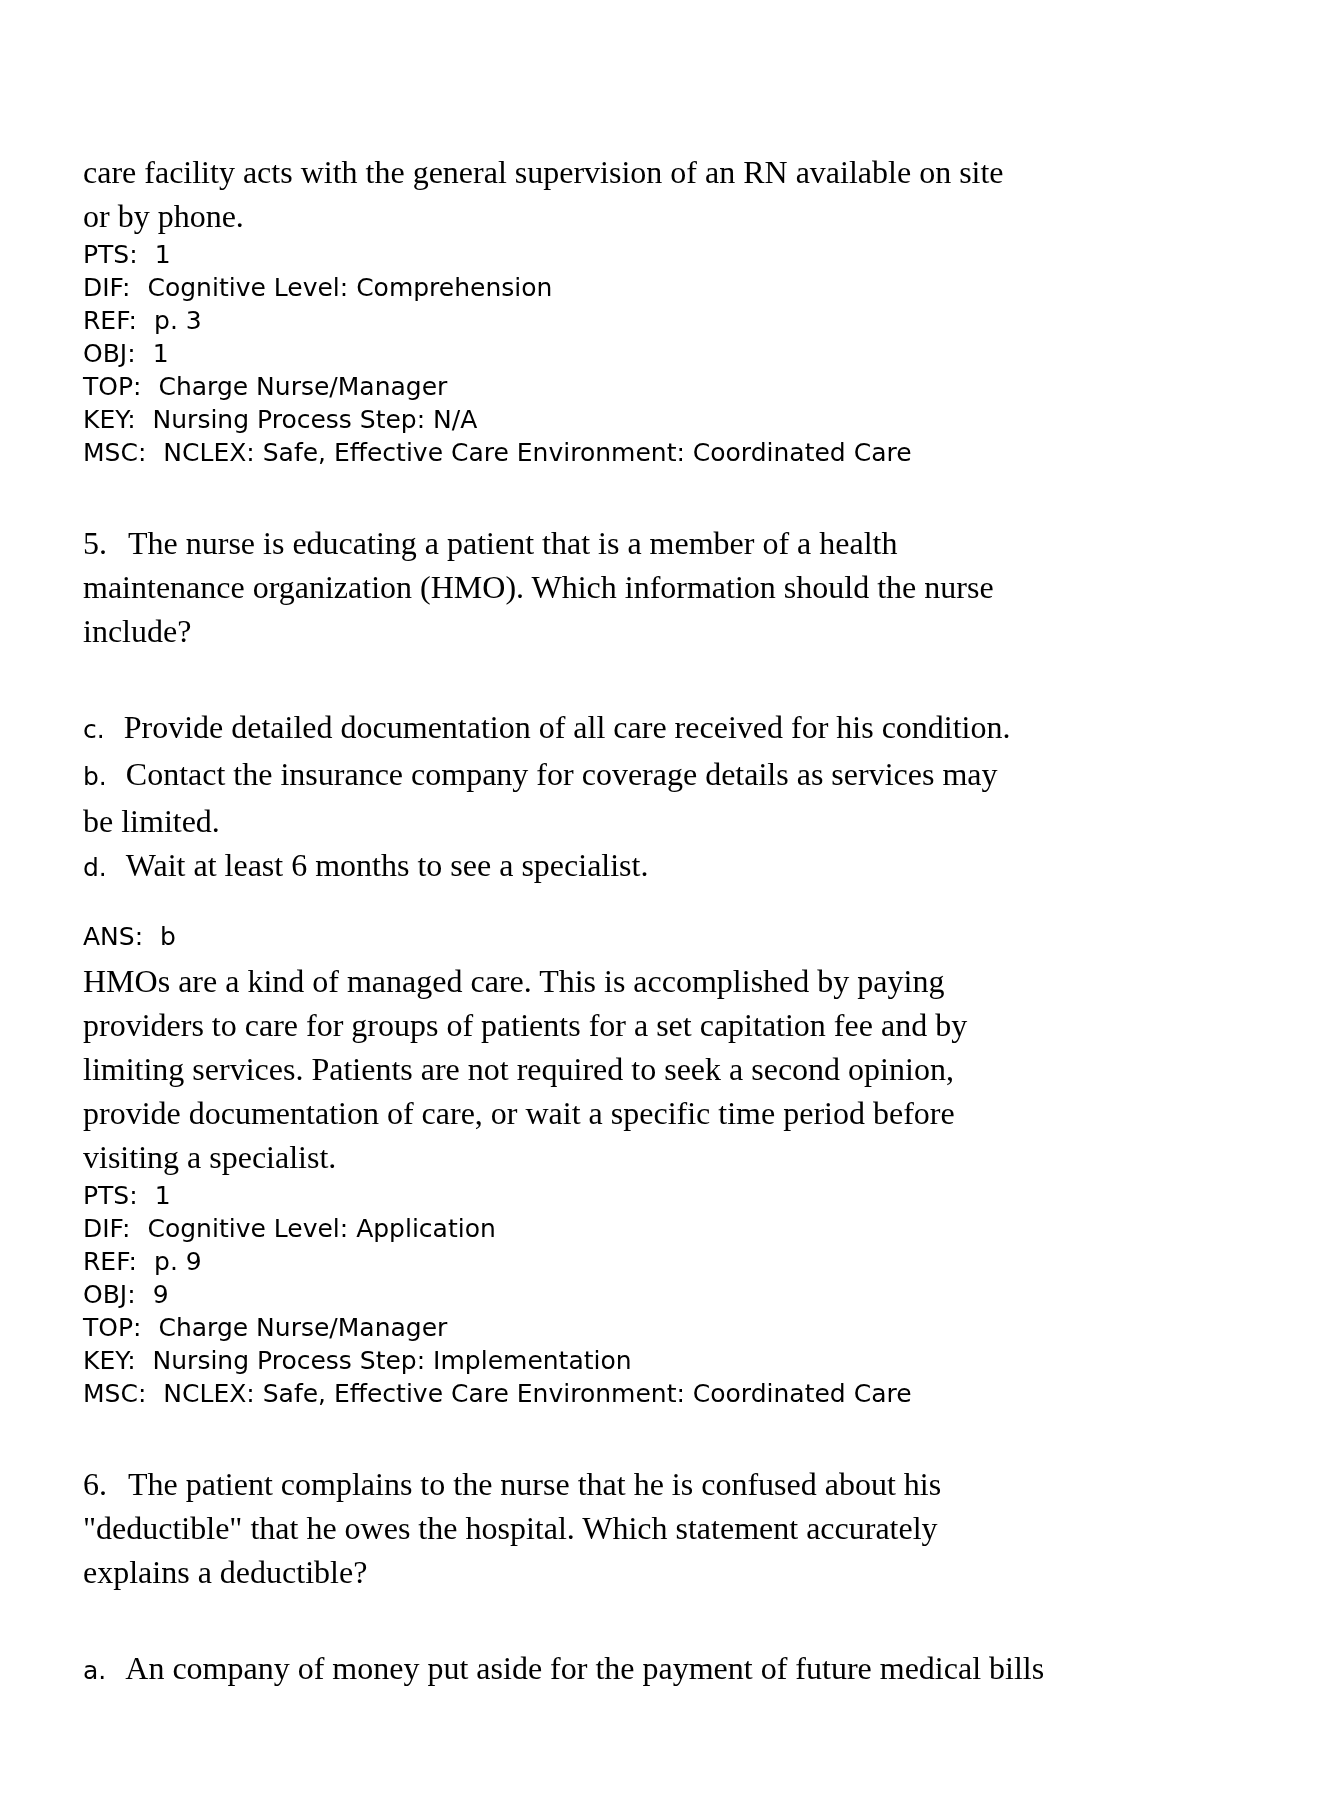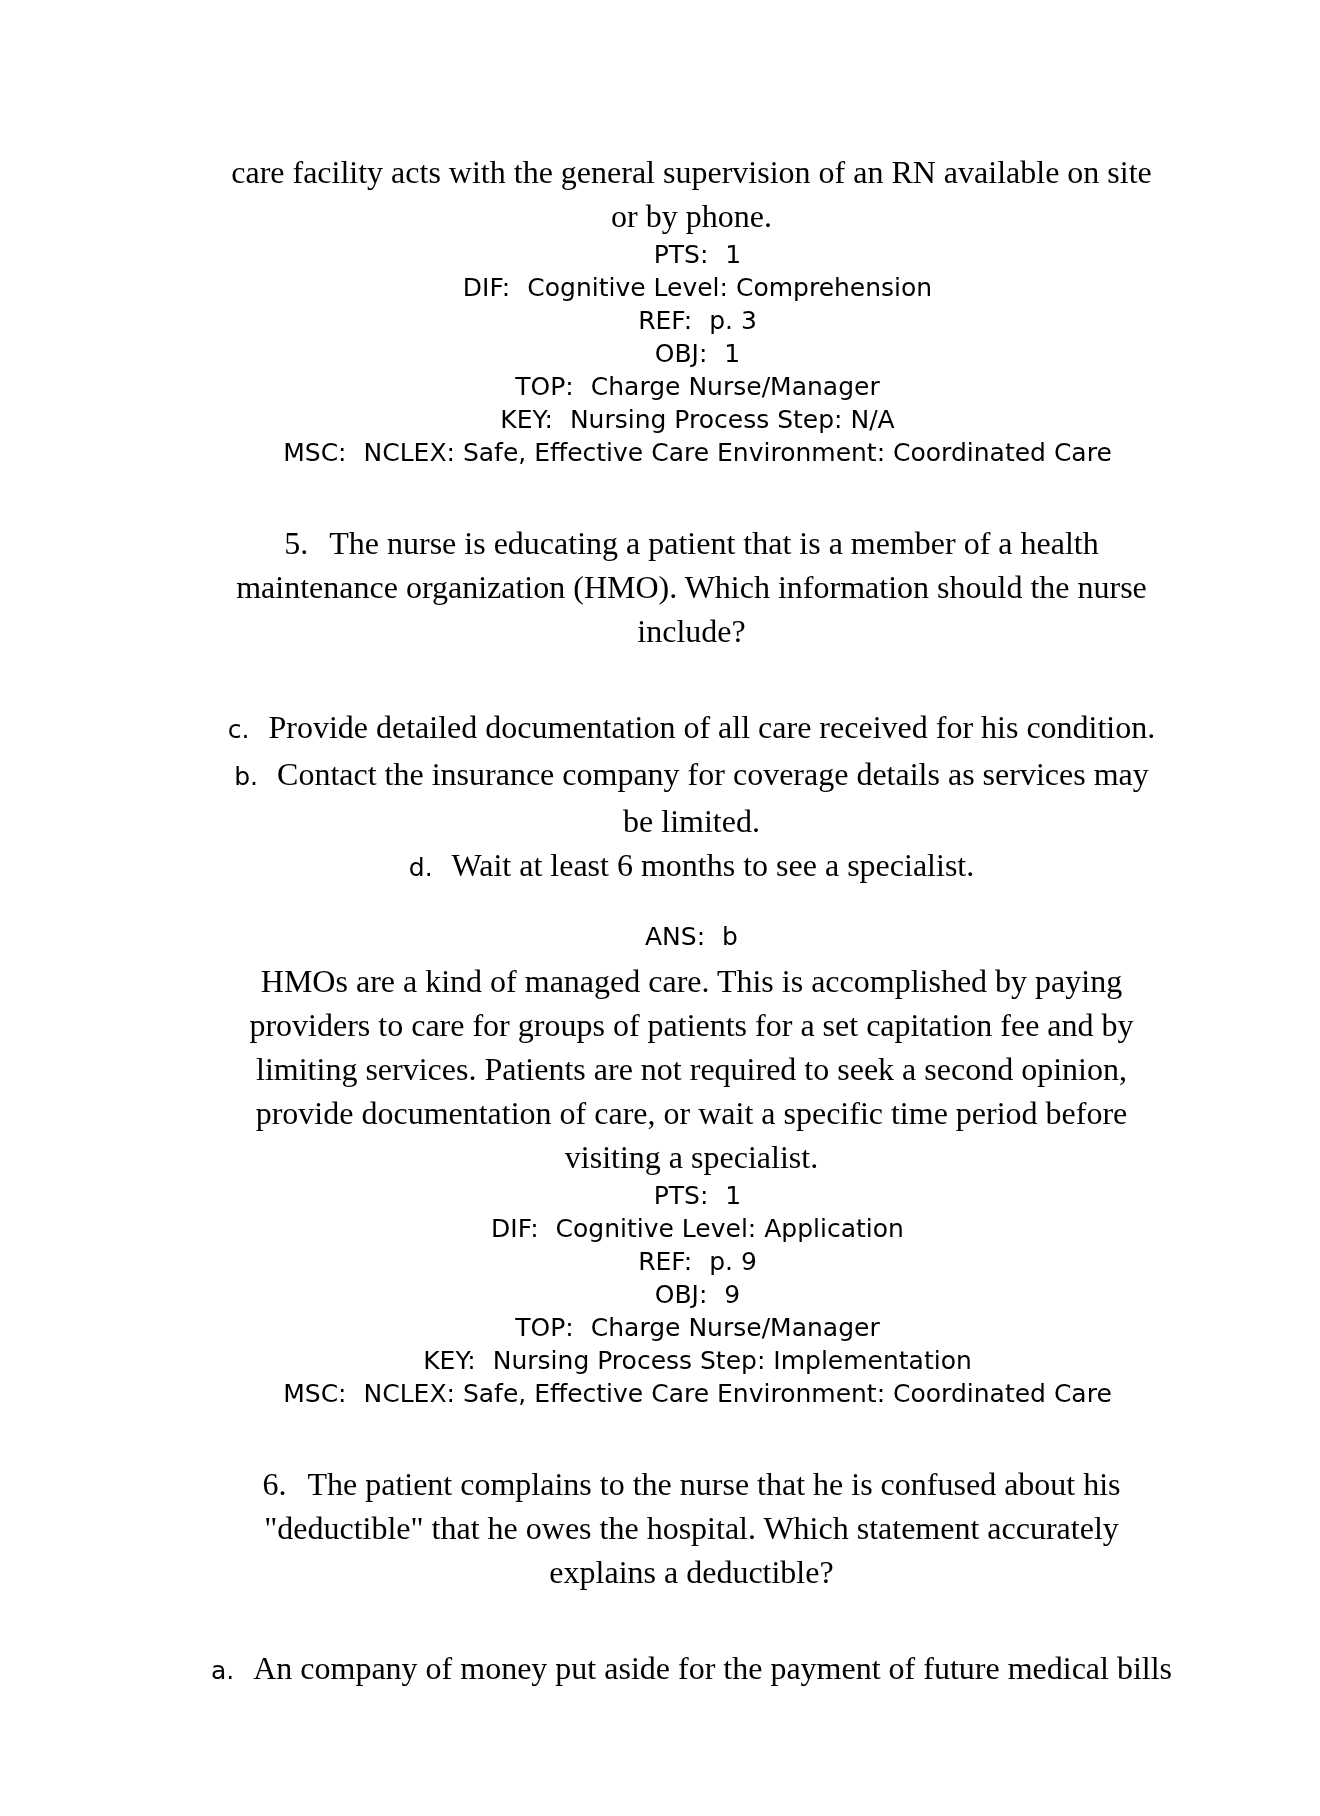--- a/index.html
+++ b/index.html
@@ -6,21 +6,20 @@
   html, body { width: 1320px; height: 1816px; }
   body {
     background: #ffffff;
     color: #000000;
     overflow: hidden;
   }
   .page {
     width: 1320px;
     height: 1816px;
     padding: 150px 20px 9px 83px;
-    text-align: center;
   }
   .serif {
     font-family: "Liberation Serif", serif;
     font-size: 32px;
     line-height: 44px;
     color: #000000;
   }
   .sans {
     font-family: "DejaVu Sans", sans-serif;
     font-size: 25px;
@@ -33,21 +32,21 @@
     font-size: 32px;
     margin-right: 21px;
   }
   .opt-letter {
     font-family: "DejaVu Sans", sans-serif;
     font-size: 25px;
     line-height: 44px;
     margin-right: 19px;
   }
   .meta-line { line-height: 33px; }
-  .meta-tag { margin-right: 17px; margin-left: 12px; }
+  .meta-tag { margin-right: 17px; }
   .answer-row { margin-top: 30px; }
   .answer-label { margin-right: 17px; }
   .rationale { margin-top: 6px; }
   .block-gap { margin-top: 52px; }
 </style>
 </head>
 <body style="background: rgb(255, 255, 255); color: rgb(0, 0, 0);">
 
 <div class="page">
 

